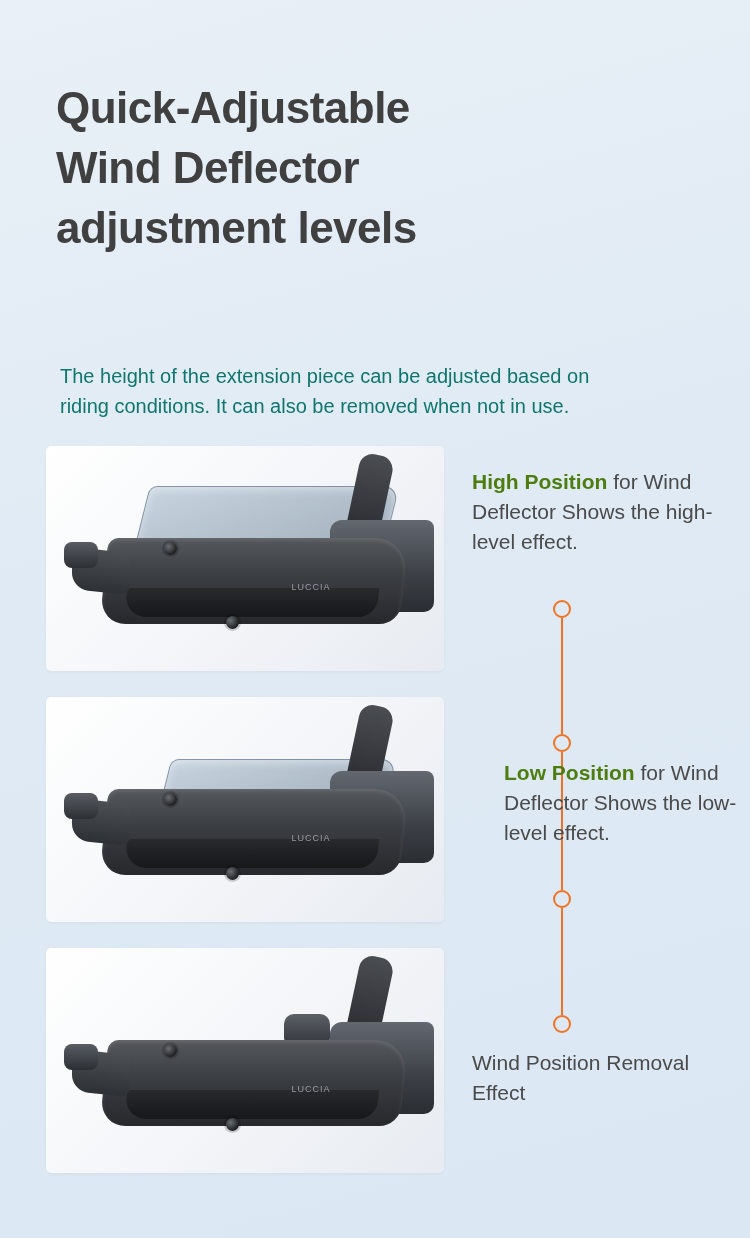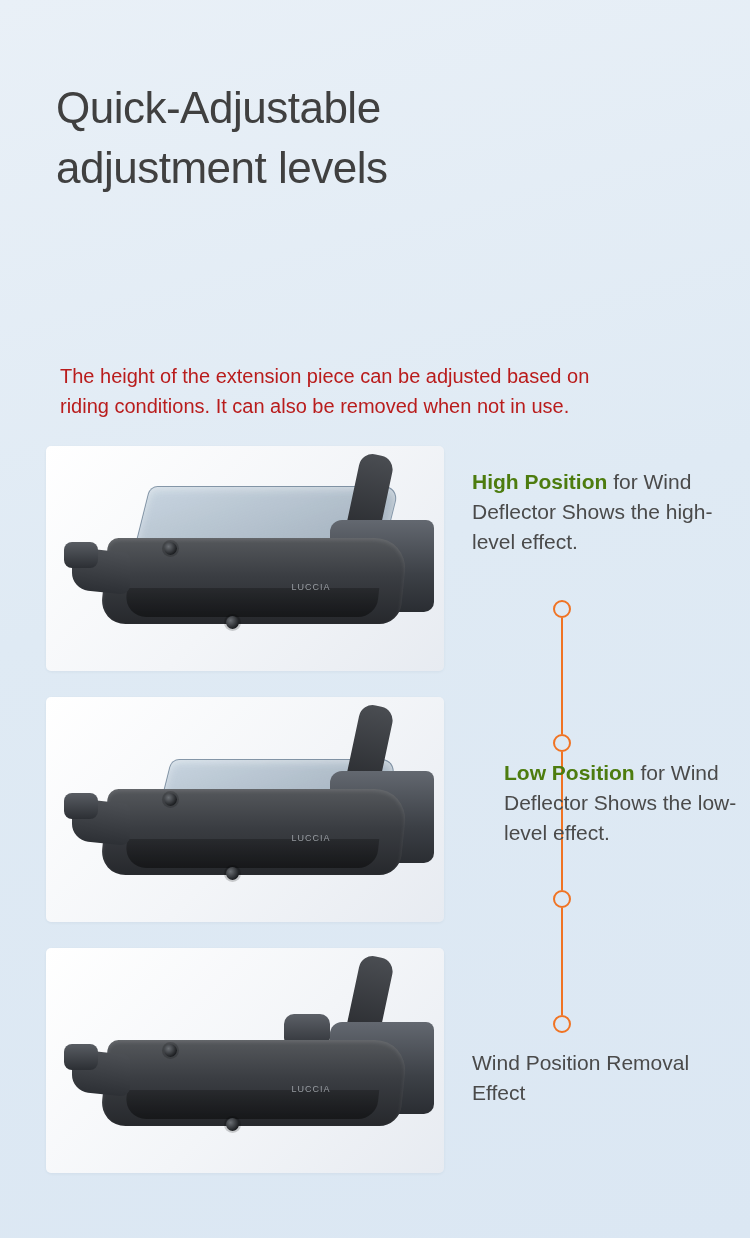--- a/index.html
+++ b/index.html
@@ -24,35 +24,35 @@
   
   .heading-block {
     position: absolute;
     left: 56px;
     top: 78px;
     width: 620px;
   }
   .heading {
     font-size: 44px;
     line-height: 60px;
-    font-weight: normal;
+    font-weight: bold;
     color: #404040;
     letter-spacing: -0.5px;
     margin: 0;
   }
   .heading .line { display: block; }
 
   .subtext {
     position: absolute;
     left: 60px;
     top: 341px;
     width: 530px;
     font-size: 20px;
     line-height: 30px;
-    color: #b91c1c;
+    color: #0f766e;
   }
 
   
   .photo-card {
     position: absolute;
     left: 46px;
     width: 398px;
     height: 225px;
     border-radius: 5px;
     overflow: hidden;
@@ -227,20 +227,21 @@
   #line3 { top: 308px; height: 107px; }
 </style>
 </head>
 <body>
 
 <div class="page">
 
   <div class="heading-block">
     <h1 class="heading">
       <span class="line">Quick-Adjustable</span>
+      <span class="line">Wind Deflector</span>
       <span class="line">adjustment levels</span>
     </h1>
   </div>
 
   <p class="subtext">The height of the extension piece can be adjusted based on riding conditions. It can also be removed when not in use.</p>
 
   <div class="photo-card" id="card1">
     <div class="photo-inner">
       <div class="deflector high"></div>
       <div class="mount-arm"></div>

